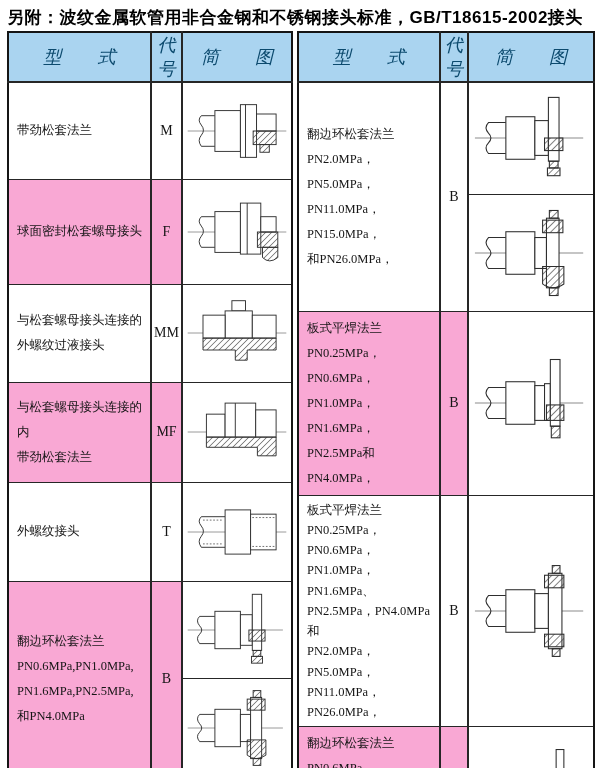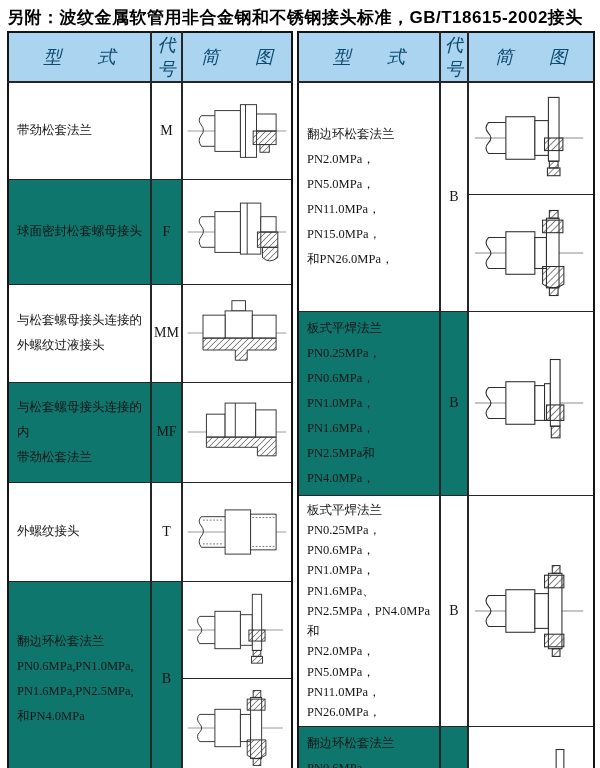--- a/index.html
+++ b/index.html
@@ -13,21 +13,21 @@
              font-family:"Liberation Serif", serif;}
   .grid th,.grid td{border:1px solid #262626;padding:0;overflow:hidden;}
   .grid th{background:#aad4f0;font-weight:normal;font-size:18px;
            border-bottom-width:2px;color:#0c4a6e;font-style:italic;}
   .grid th.code-h,.grid td.code{border-left-width:2px;border-right-width:2px;}
   td.type{font-size:12.5px;text-align:left;vertical-align:middle;
           padding:4px 4px 4px 8px;white-space:pre-line;line-height:2.0;color:#151515;}
   td.type.tight{line-height:1.62;}
   td.code{font-size:14px;text-align:center;vertical-align:middle;color:#151515;}
   td.diag{text-align:center;vertical-align:middle;background:#fff;}
-  tr.hl td.type, tr.hl td.code{background:#0f766e;}
+  tr.hl td.type, tr.hl td.code{background:#f9a8d4;}
   svg.dg{display:block;margin:0 auto;}
   .dg line,.dg path,.dg rect{stroke:#2e2e2e;stroke-width:1.1;fill:none;}
   .dg .fw{fill:#ffffff;}
   .dg .ht{fill:url(#hatch);}
   .dg .cl{stroke:#6a6a6a;stroke-width:0.8;}
   .dg .dash{stroke-dasharray:2 2;stroke-width:0.8;}
 </style>
 </head>
 <body>
 

